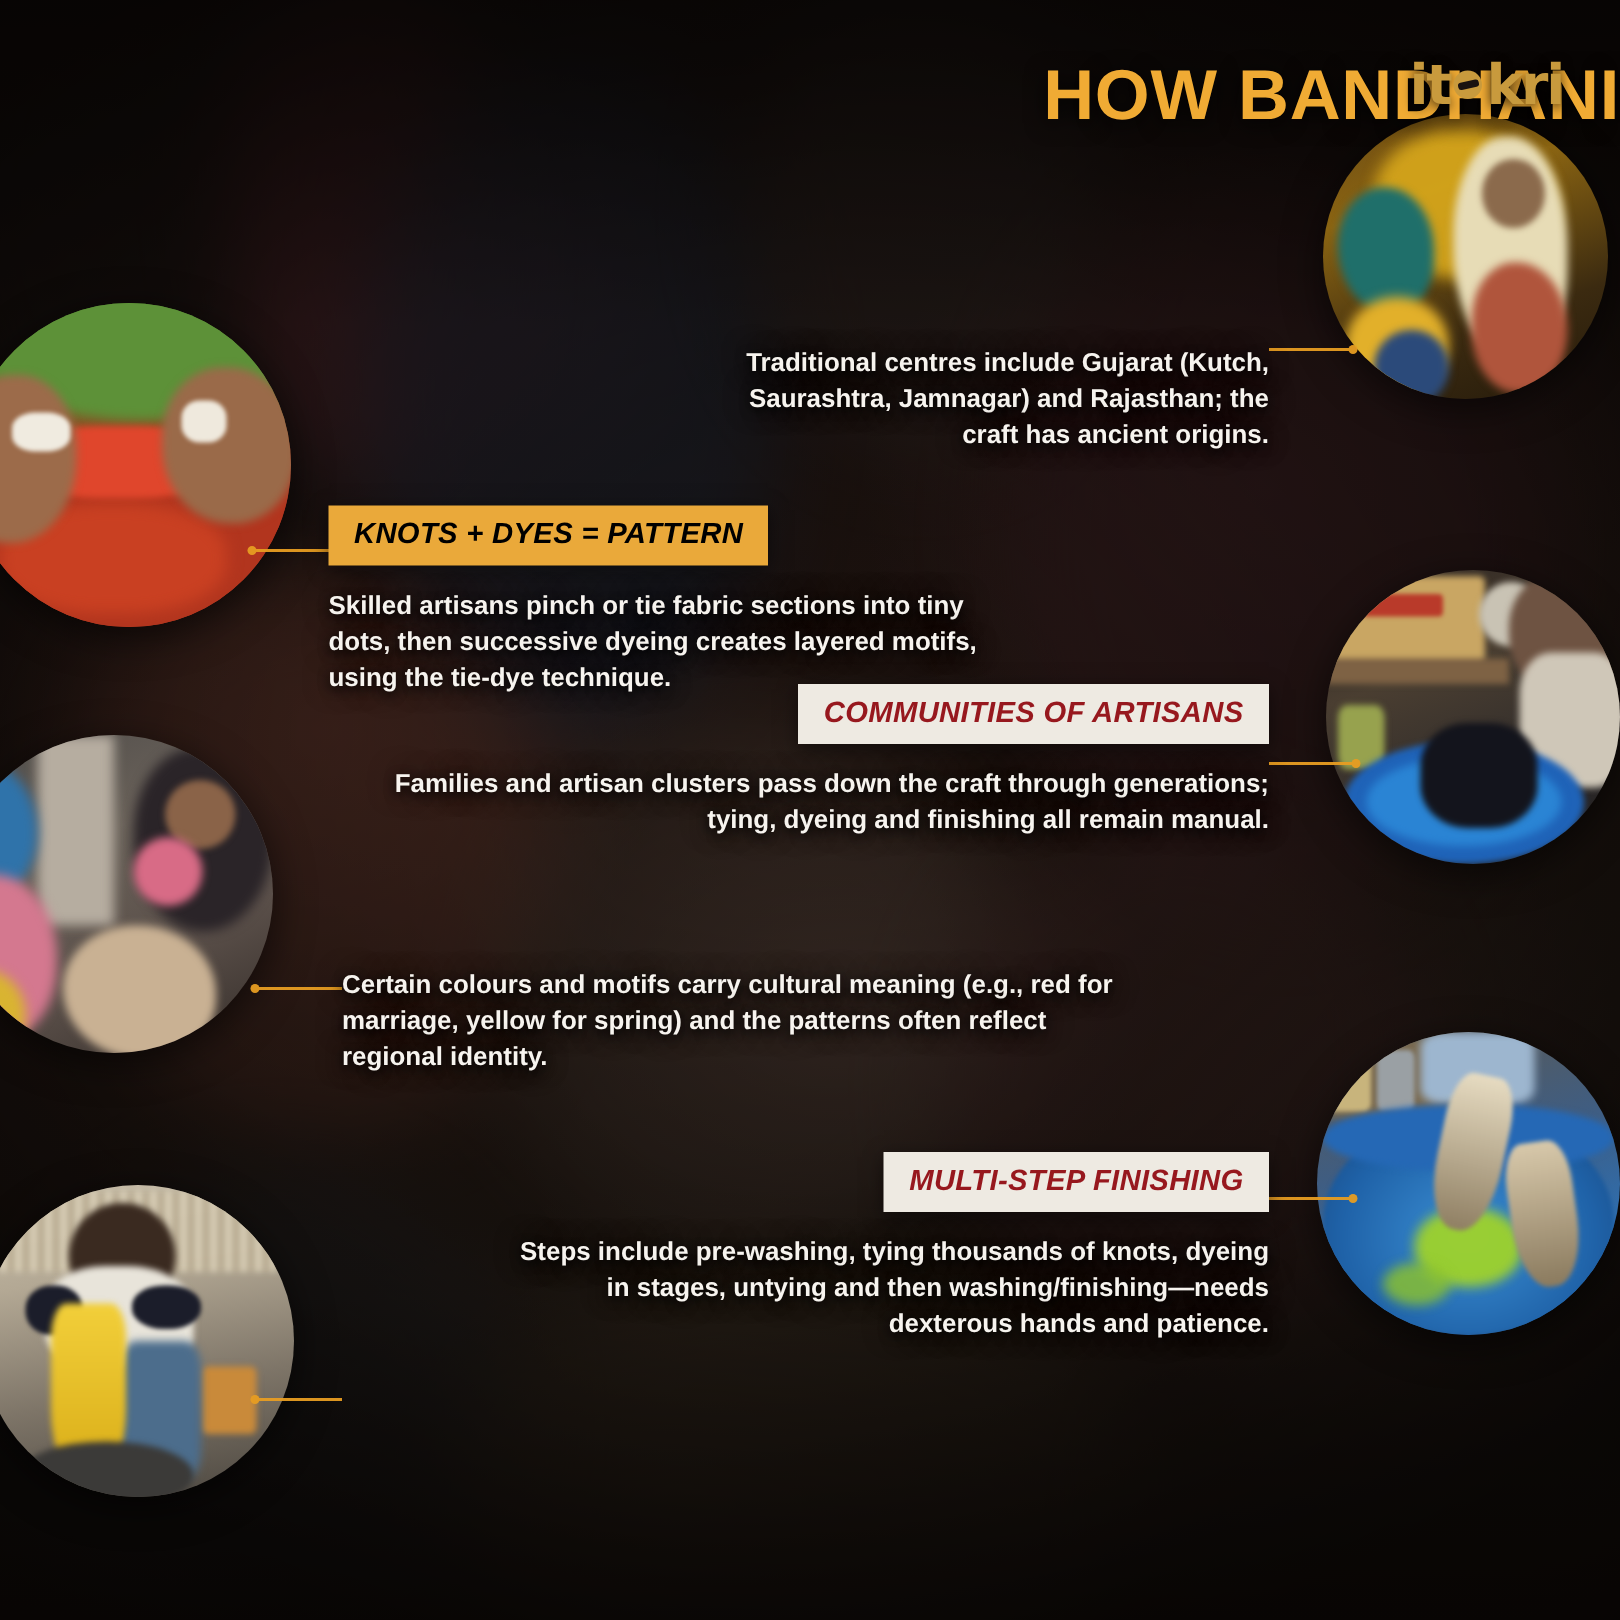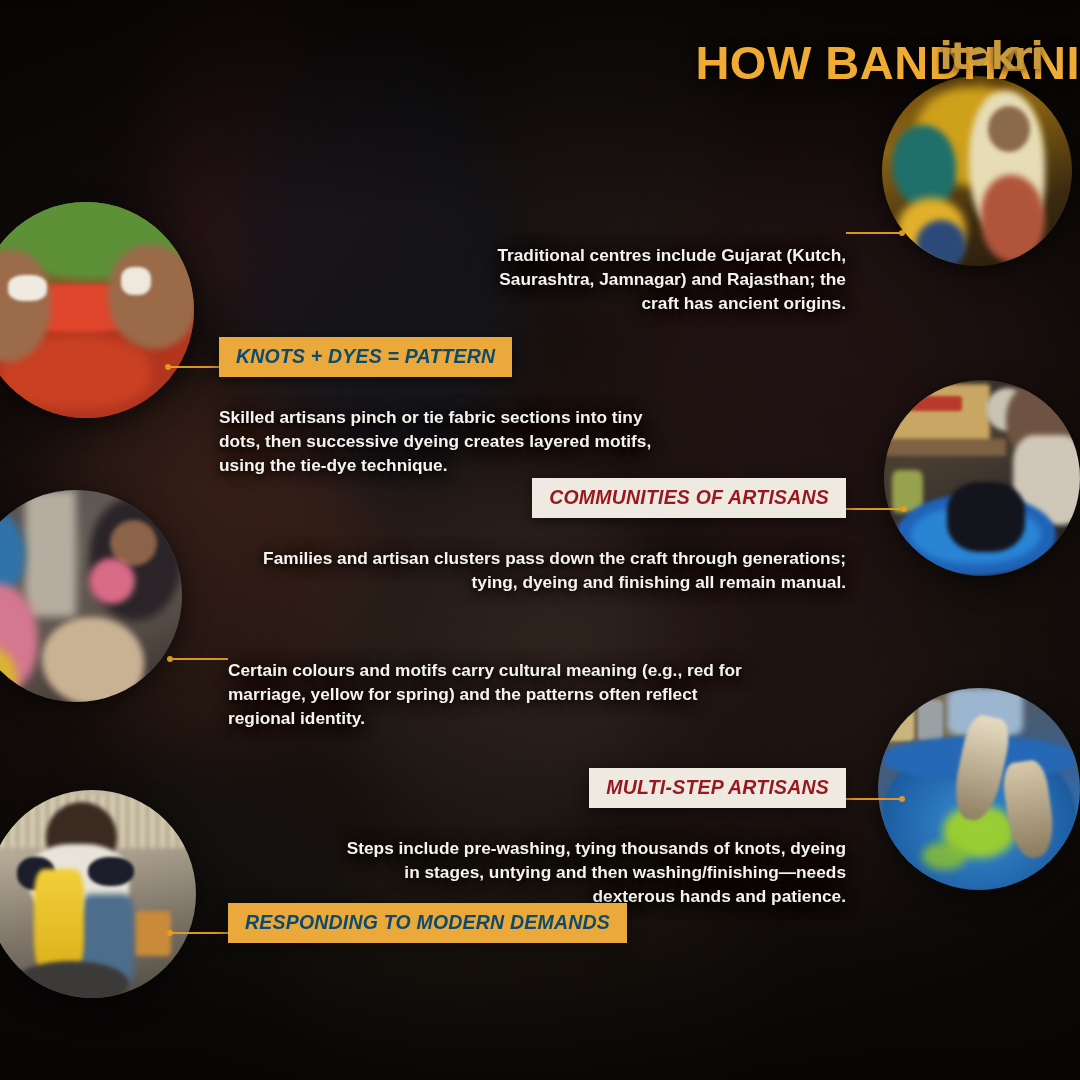--- a/index.html
+++ b/index.html
@@ -205,36 +205,36 @@
   .block { position:absolute; z-index:9; }
   .lbl {
     display:inline-block;
     padding:8px 17px 9px;
     font-size:19.5px; font-weight:bold; font-style:italic;
     letter-spacing:.2px;
     white-space:nowrap;
     box-shadow:0 3px 12px rgba(0,0,0,.5);
   }
   .lbl.cream { background:#eeeae2; color:#97181e; }
-  .lbl.amber { background:#eaa93a; color:#0c4a6e; }
+  .lbl.amber { background:#eaa93a; color:#000000; }
   .body {
     font-size:17.3px; font-weight:bold;
     line-height:1.38;
     color:#f7f4ef;
     text-shadow:0 2px 7px rgba(0,0,0,.92), 0 0 18px rgba(0,0,0,.7);
-    margin-top:29px;
+    margin-top:15px;
   }
   .ta-r { text-align:right; }
   .ta-l { text-align:left; }
 
   
   .b1 { left:478px; top:215px; width:368px; }
   .b1 .body { width:100%; }
   .b2 { left:219px; top:337px; width:450px; }
-  .b3 { left:238px; top:478px; width:608px; }
+  .b3 { left:238px; top:456px; width:608px; }
   .b4 { left:228px; top:630px; width:540px; }
   .b5 { left:330px; top:768px; width:516px; }
   .b6 { left:228px; top:903px; width:556px; }
 </style>
 </head>
 <body>
 
 <div id="bg">
   <div class="bg-base"></div>
   <div class="bg-shape s1"></div>
@@ -388,20 +388,19 @@
   </div>
   <div class="body ta-r">Families and artisan clusters pass down the craft through generations; tying, dyeing and finishing all remain manual.</div>
 </div>
 
 <div class="block b4">
   <div class="body ta-l">Certain colours and motifs carry cultural meaning (e.g., red for marriage, yellow for spring) and the patterns often reflect regional identity.</div>
 </div>
 
 <div class="block b5">
   <div style="text-align:right">
-    <div class="lbl cream">MULTI-STEP ARTISANS</div>
+    <div class="lbl cream">MULTI-STEP FINISHING</div>
   </div>
   <div class="body ta-r">Steps include pre-washing, tying thousands of knots, dyeing in stages, untying and then washing/finishing—needs dexterous hands and patience.</div>
 </div>
 
 <div class="block b6">
-  <div class="lbl amber">RESPONDING TO MODERN DEMANDS</div>
 </div>
 
 </body></html>

